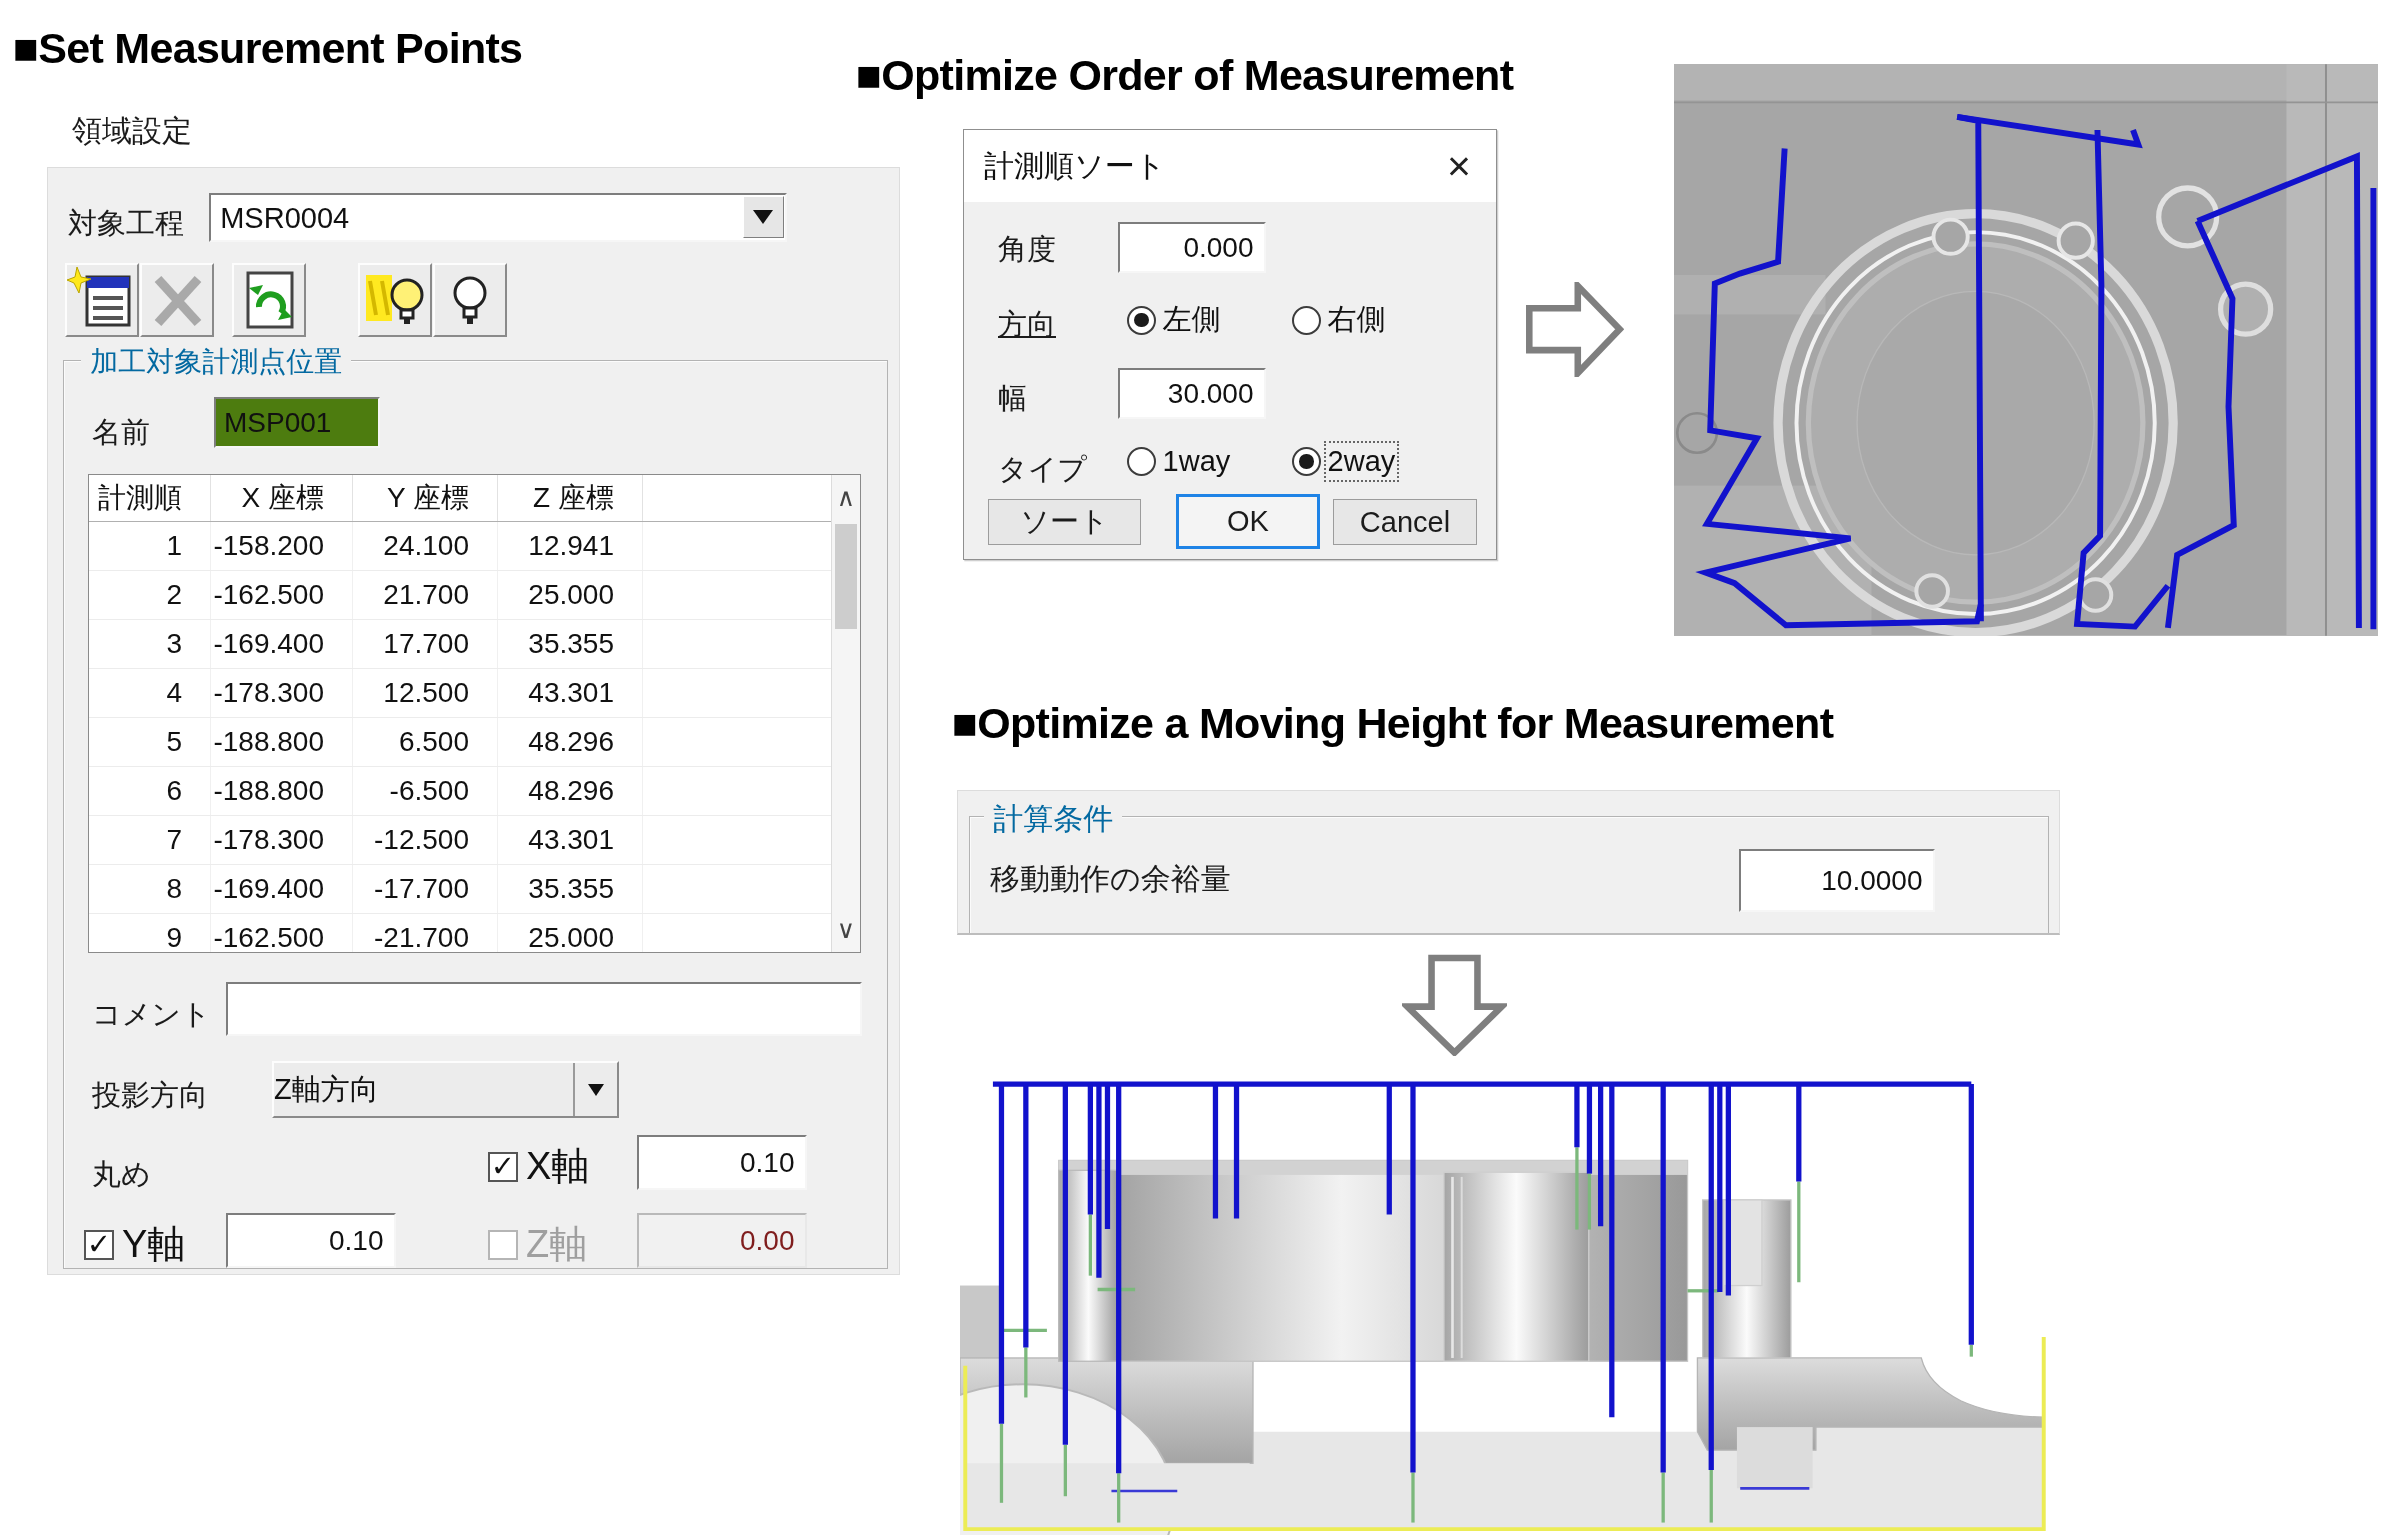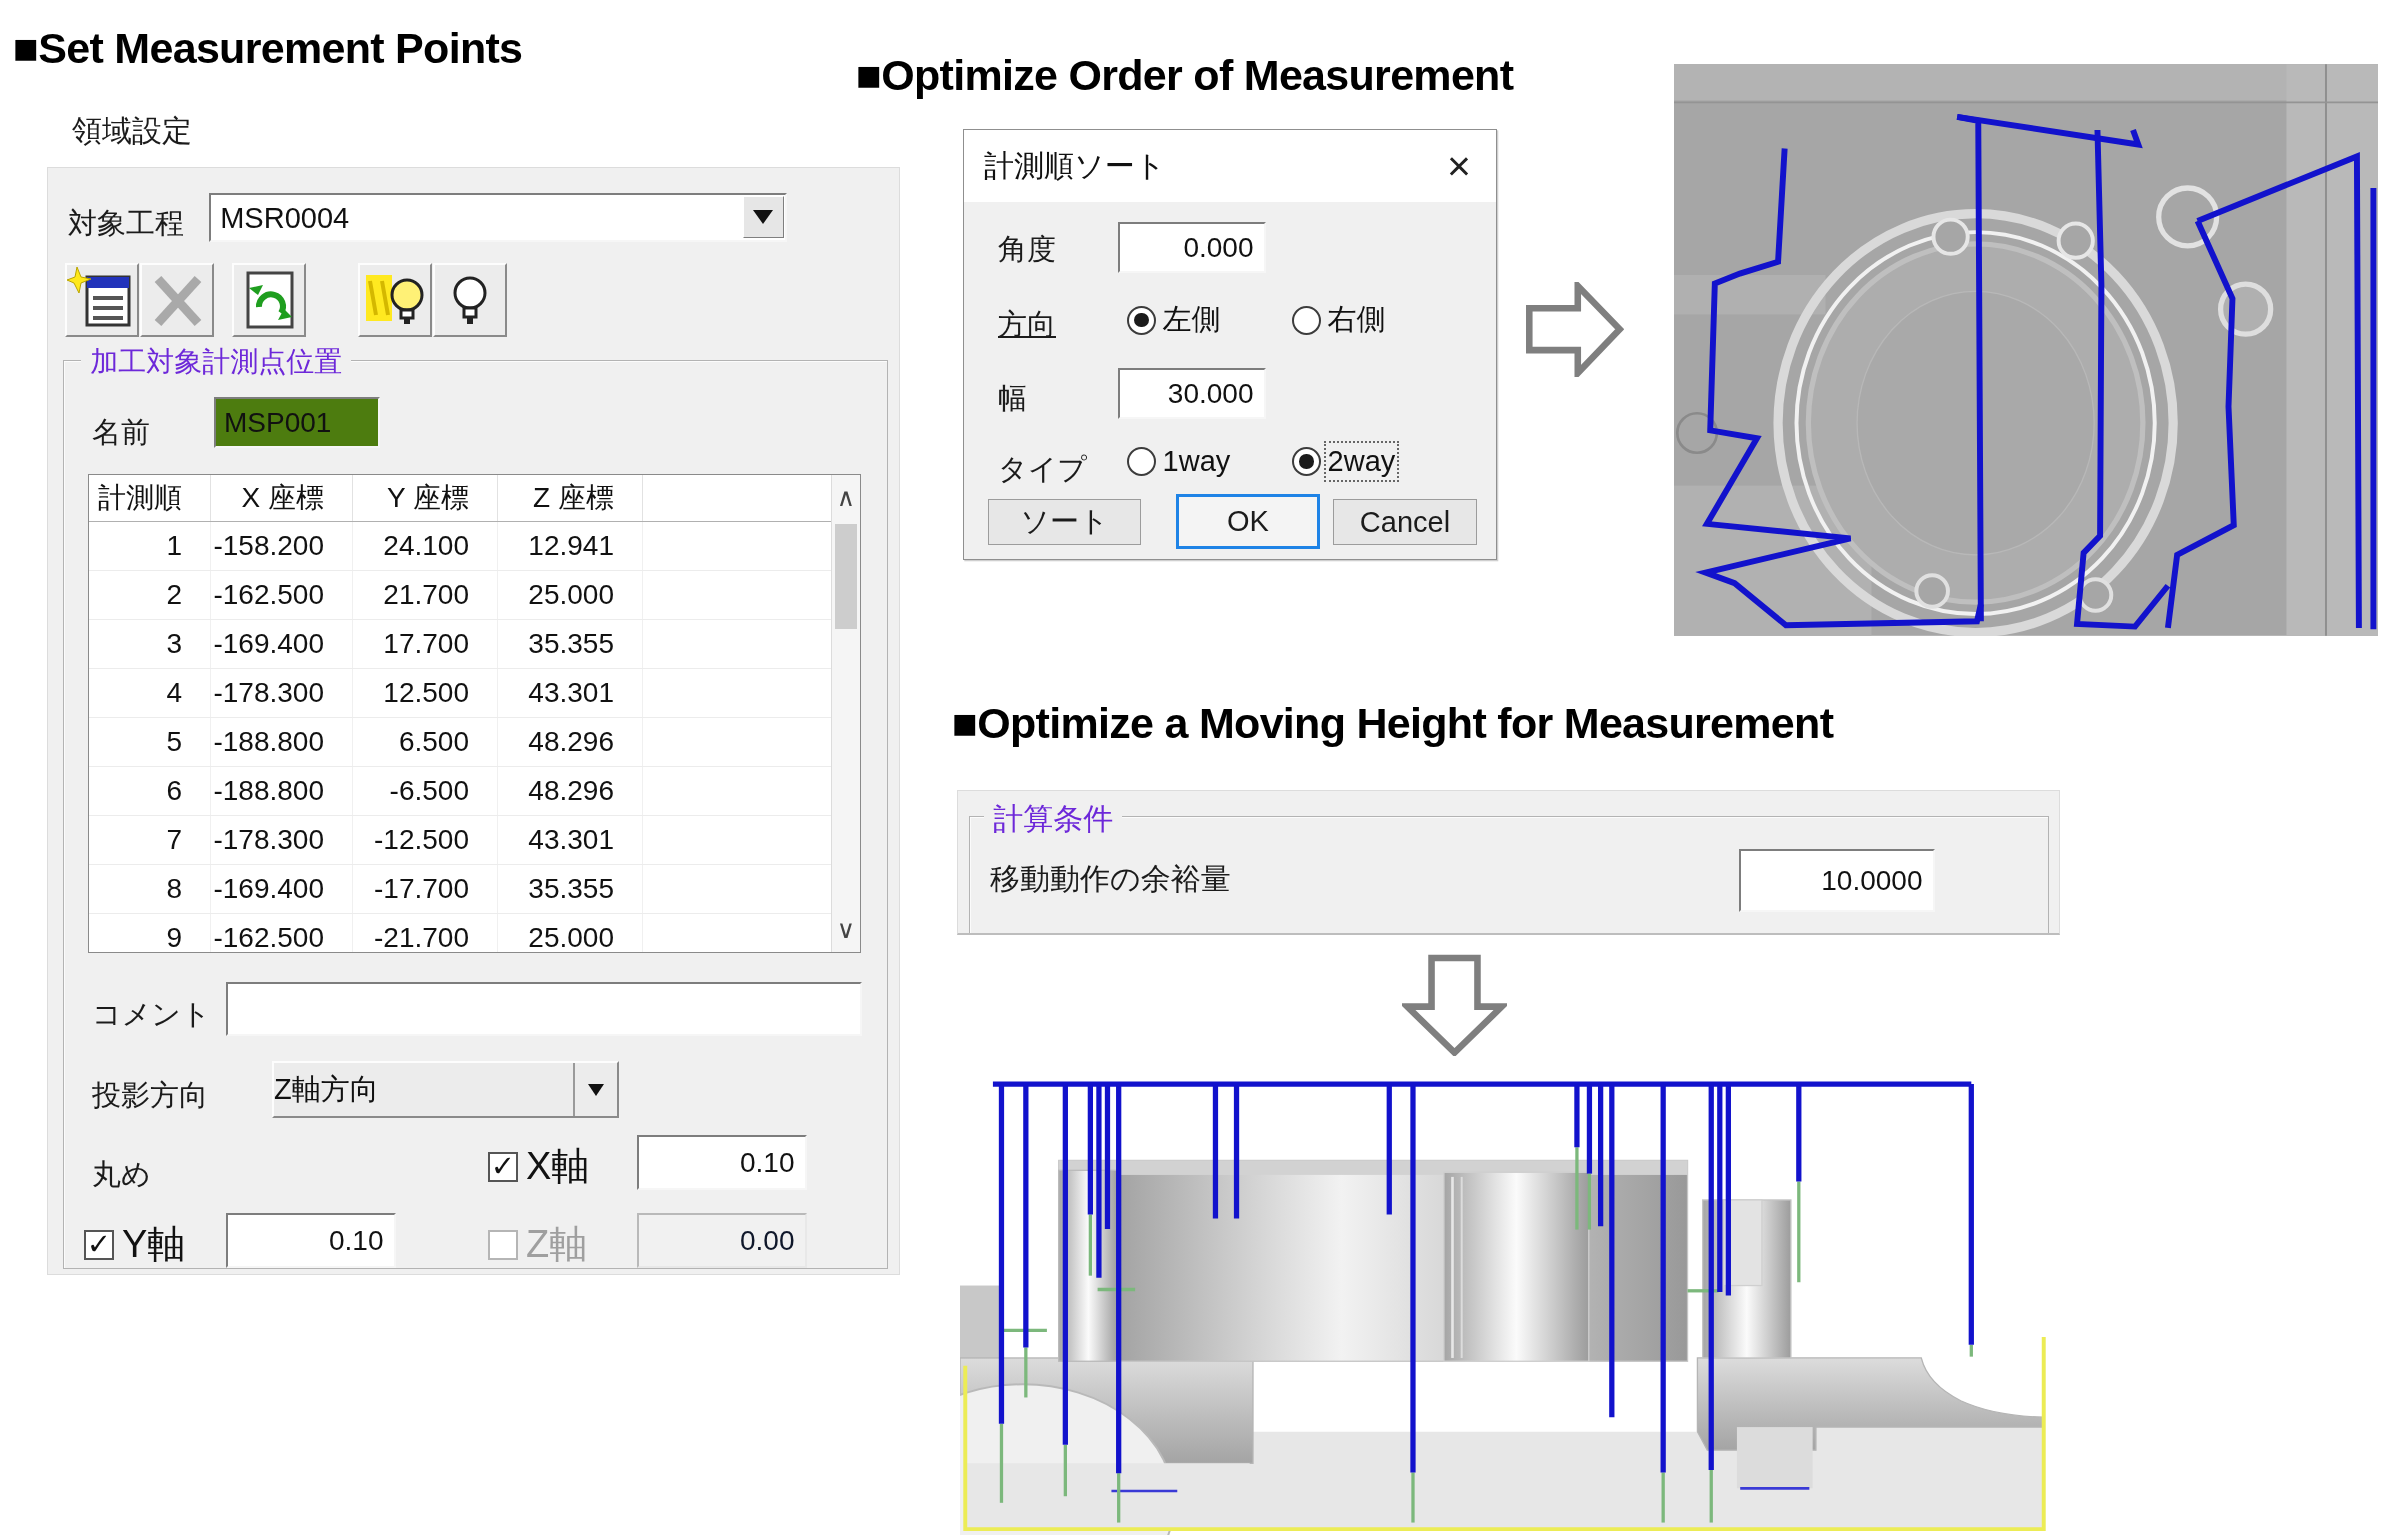--- a/index.html
+++ b/index.html
@@ -9,21 +9,21 @@
   .abs{position:absolute;}
   .heading{font-size:43px;font-weight:600;color:#000;letter-spacing:-0.7px;white-space:nowrap;}
   .lbl{font-size:29px;color:#1b1b1b;white-space:nowrap;}
   .panel{background:#f0f0f0;border:0.7px solid #dcdcdc;}
   .sunken{background:#fff;border:2px solid;border-color:#7d7d7d #f6f6f6 #f6f6f6 #7d7d7d;box-sizing:border-box;}
   .raised{background:#ececec;border:2px solid;border-color:#fdfdfd #8a8a8a #8a8a8a #fdfdfd;box-sizing:border-box;}
   .flat-btn{background:#e7e7e7;border:1.3px solid #9c9c9c;box-sizing:border-box;
             display:flex;align-items:center;justify-content:center;font-size:29px;color:#1b1b1b;}
   .field-val{display:flex;align-items:center;justify-content:flex-end;padding-right:10.5px;font-size:28px;}
   .groupbox{border:1.3px solid #b3b3b3;box-shadow:inset 0.7px 0.7px 0 #fff;box-sizing:border-box;}
-  .grouplabel{background:#f0f0f0;padding:0 9.2px;font-size:28px;color:#6d28d9;white-space:nowrap;}
+  .grouplabel{background:#f0f0f0;padding:0 9.2px;font-size:28px;color:#0369a1;white-space:nowrap;}
   .combo-arrow-btn{background:#e6e6e6;border:1.3px solid;border-color:#fff #7f7f7f #7f7f7f #fff;
             display:flex;align-items:center;justify-content:center;box-sizing:border-box;}
   .tri-down{width:0;height:0;border-left:10.5px solid transparent;border-right:10.5px solid transparent;border-top:14.5px solid #111;}
   
   .tgrid{display:grid;grid-template-columns:122px 142px 145px 145px 1fr;align-items:center;}
   .thead{height:46px;border-bottom:1.3px solid #b0b0b0;background:#fff;}
   .thead > div{font-size:28px;height:100%;display:flex;align-items:center;border-right:1.3px solid #e2e2e2;box-sizing:border-box;}
   .thead > div.num, .trow > div.num{justify-content:flex-end;padding-right:28px;}
   .trow{height:48px;border-bottom:1.3px solid #ececec;background:#fff;}
   .trow > div{font-size:28px;height:100%;display:flex;align-items:center;border-right:1.3px solid #f0f0f0;box-sizing:border-box;}
@@ -33,21 +33,21 @@
   .sb-thumb{background:#cdcdcd;}
   
   .cb{display:flex;align-items:center;gap:8px;}
   .cb .box{width:30px;height:30px;background:#fff;border:2px solid #555;box-sizing:border-box;
            display:flex;align-items:center;justify-content:center;}
   .cb .mark{display:none;font-size:29px;font-weight:bold;color:#111;line-height:1;}
   .cb.checked .mark{display:block;}
   .cb .cbl{font-size:38px;}
   .row-disabled .box{border-color:#b5b5b5;}
   .row-disabled .cbl{color:#9f9f9f;}
-  .val-disabled{background:#f1f1f1 !important;color:#0f172a;border-color:#b9b9b9 #e8e8e8 #e8e8e8 #b9b9b9 !important;}
+  .val-disabled{background:#f1f1f1 !important;color:#7f1d1d;border-color:#b9b9b9 #e8e8e8 #e8e8e8 #b9b9b9 !important;}
   .radio{display:flex;align-items:center;gap:6.6px;}
   .radio .rc{width:29px;height:29px;border-radius:50%;border:2px solid #3c3c3c;background:#fff;box-sizing:border-box;
              display:flex;align-items:center;justify-content:center;}
   .radio .rd{width:14.5px;height:14.5px;border-radius:50%;background:#1b1b1b;display:none;}
   .radio.checked .rd{display:block;}
   .radio .rl{font-size:29px;}
   .focus-dotted{outline:2px dotted #666;outline-offset:2.6px;}
   .dlg{background:#f0f0f0;border:1.3px solid #8f8f8f;box-shadow:1.3px 1.3px 0 #cfcfcf;}
   .dlg-title{background:#fff;display:flex;align-items:center;justify-content:space-between;}
 </style>

